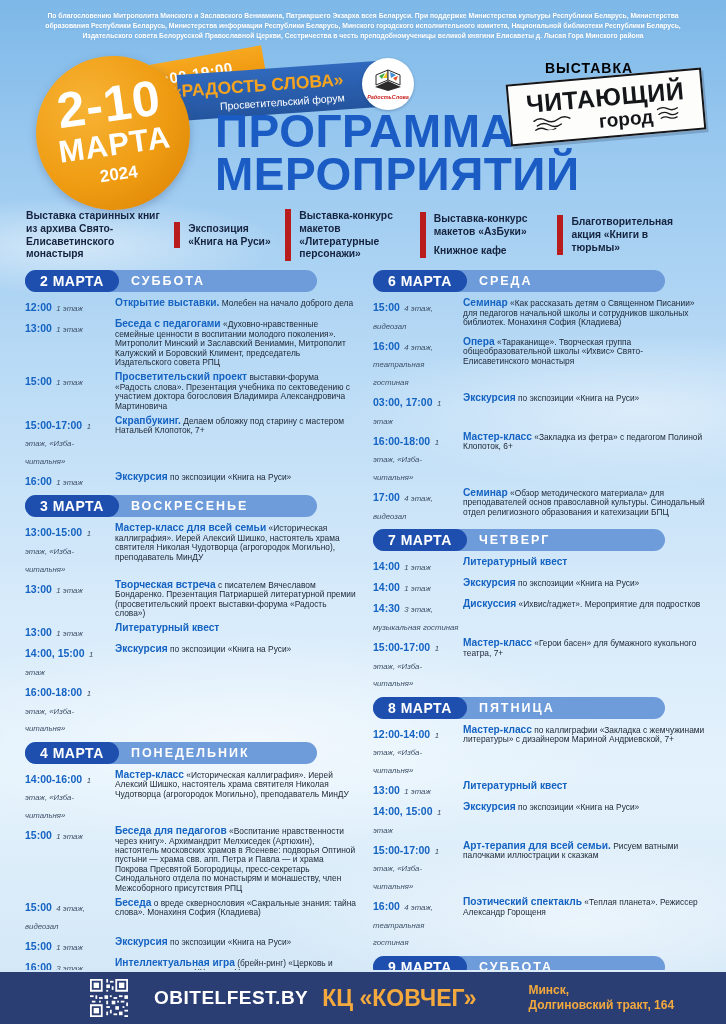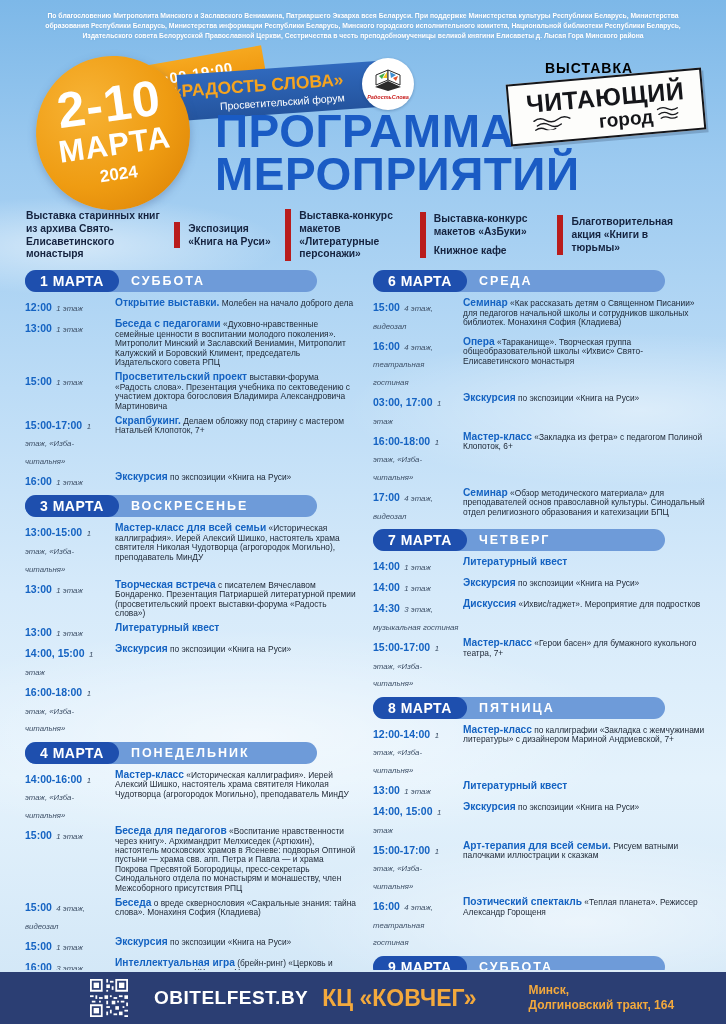--- a/index.html
+++ b/index.html
@@ -188,21 +188,21 @@
     </div>
     <div class="hl">
       <p>Благотворительная акция «Книги в тюрьмы»</p>
     </div>
   </div>
 
 <div class="content">
   <div id="col-left">
       <section class="day">
         <div class="day-head">
-          <span class="day-date">1 МАРТА</span>
+          <span class="day-date">2 МАРТА</span>
           <span class="day-week">СУББОТА</span>
         </div>
         <div class="event">
           <div class="ev-when"><span class="ev-time">12:00</span> <span class="ev-place">1 этаж</span></div>
           <div class="ev-text"><span class="ev-title">Открытие выставки.</span> <span class="ev-desc">Молебен на начало доброго дела</span></div>
         </div>
         <div class="event">
           <div class="ev-when"><span class="ev-time">13:00</span> <span class="ev-place">1 этаж</span></div>
           <div class="ev-text"><span class="ev-title">Беседа с педагогами</span> <span class="ev-desc">«Духовно-нравственные семейные ценности в воспитании молодого поколения». Митрополит Минский и Заславский Вениамин, Митрополит Калужский и Боровский Климент, председатель Издательского совета РПЦ</span></div>
         </div>

